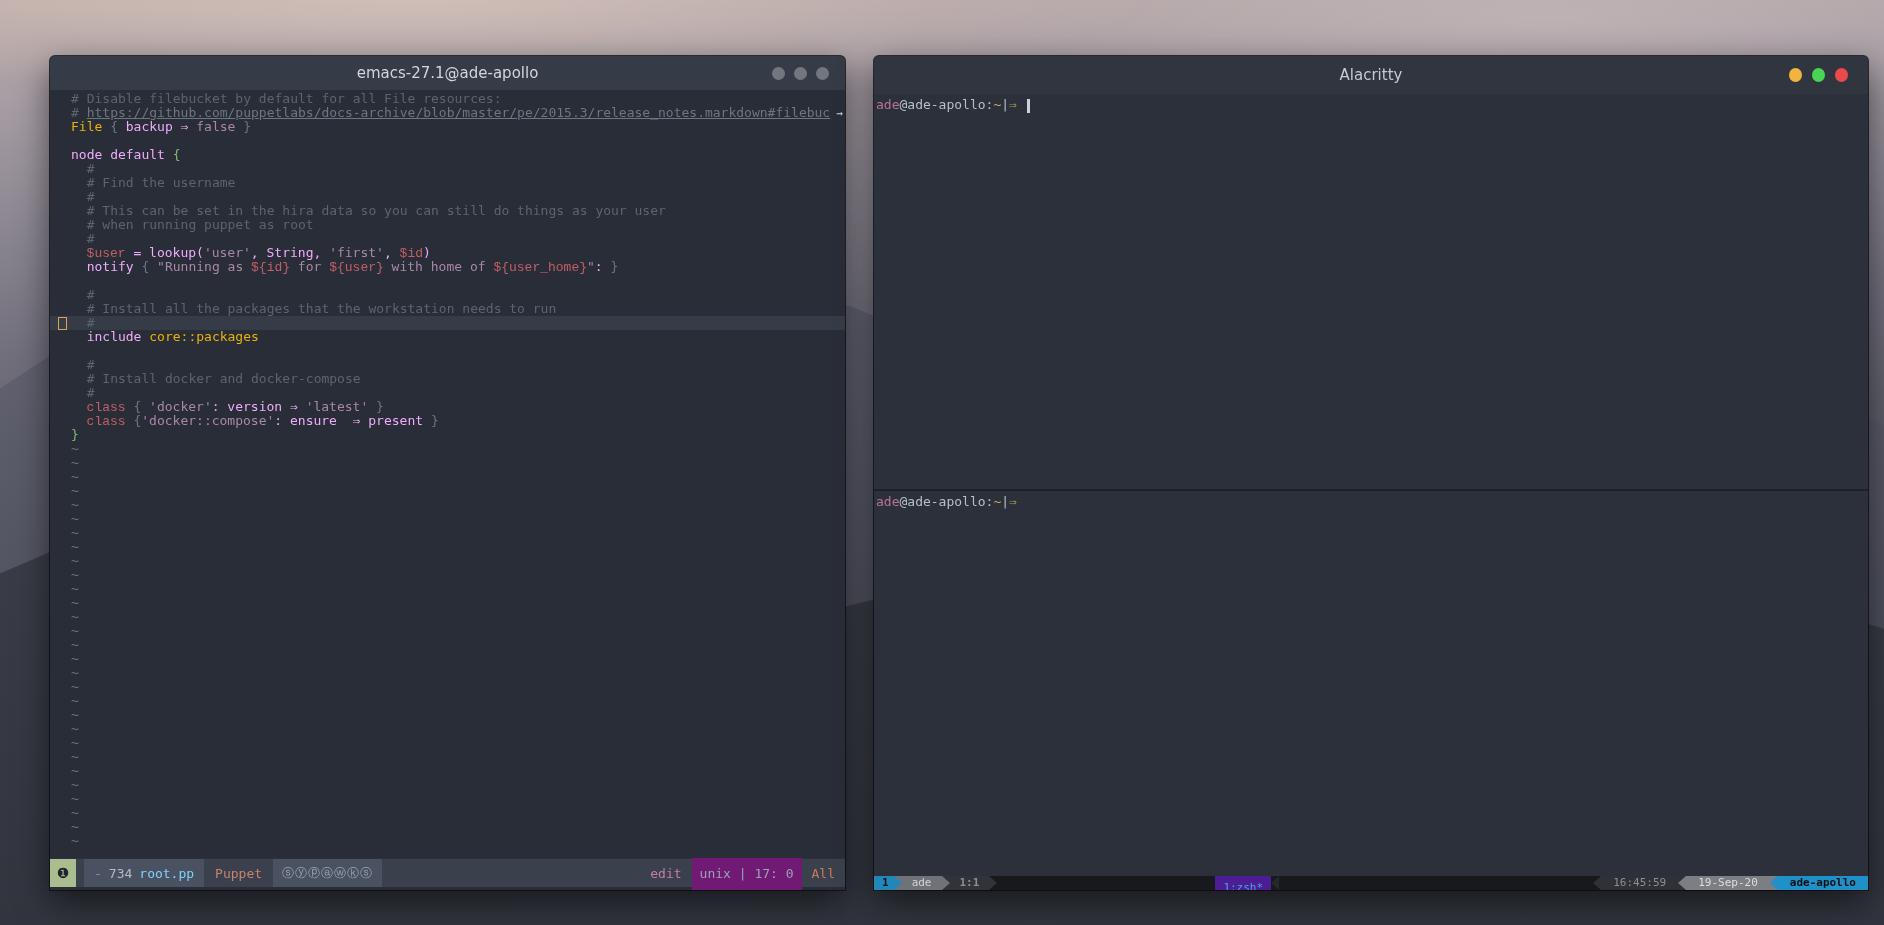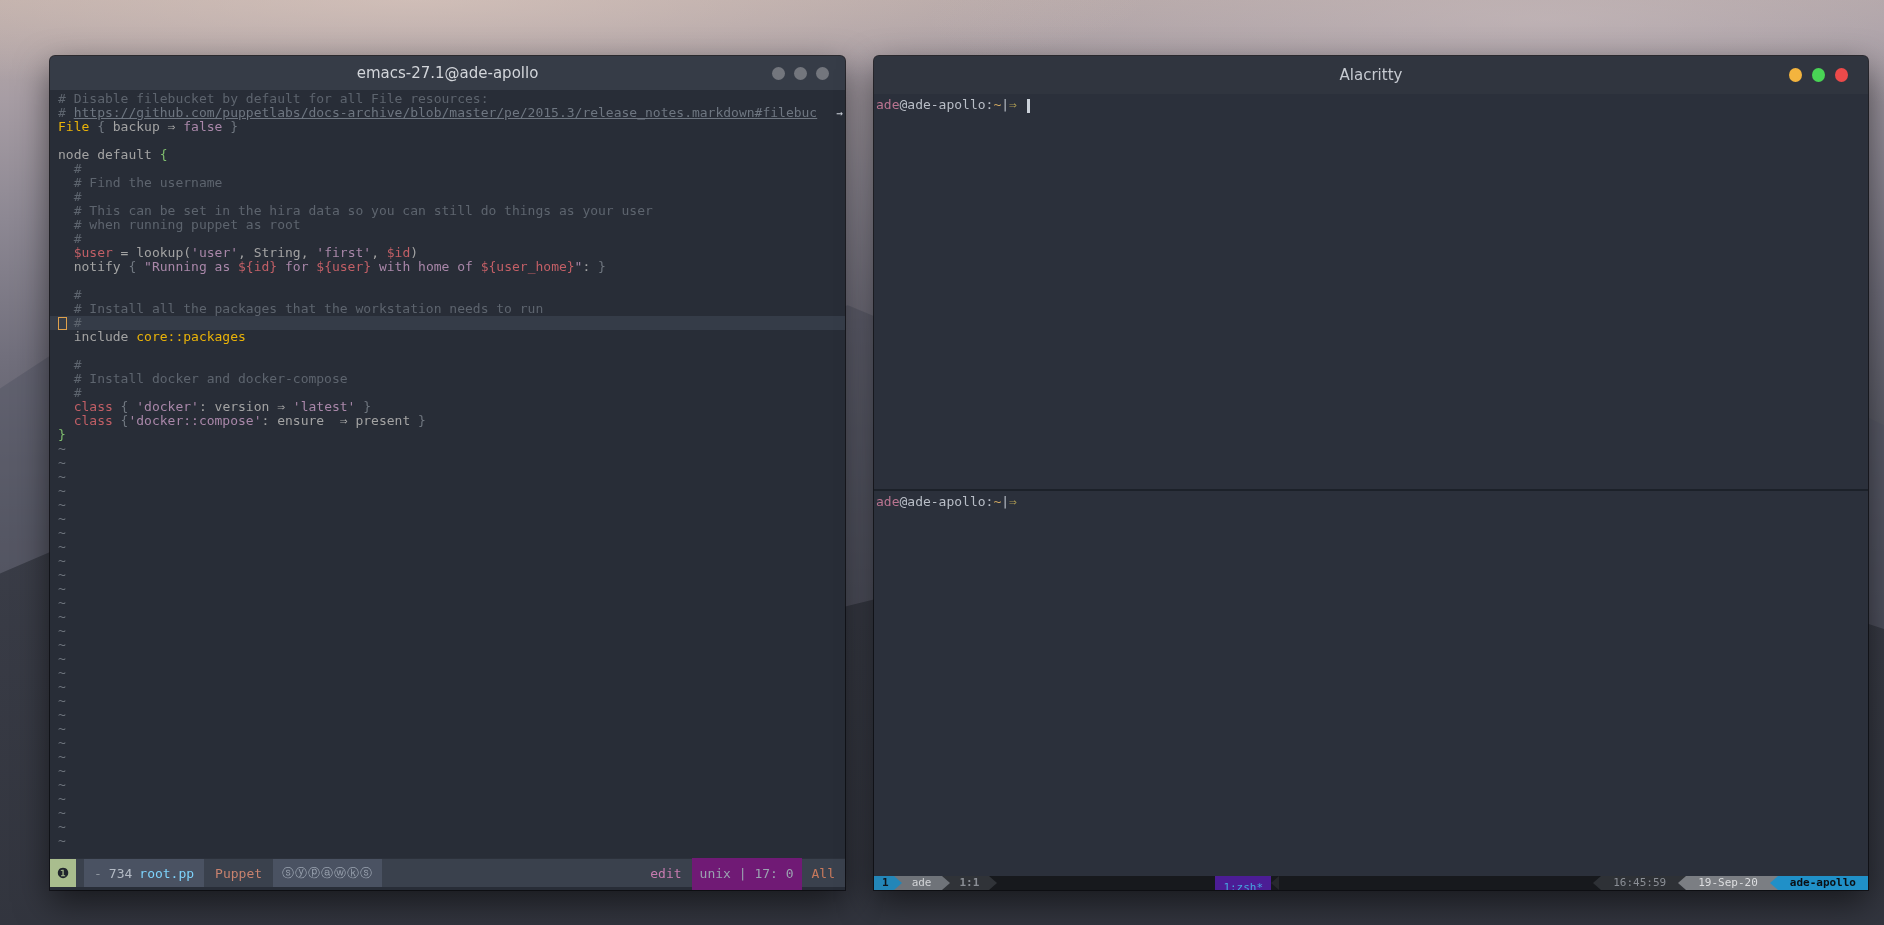--- a/index.html
+++ b/index.html
@@ -24,29 +24,29 @@
   .window{position:absolute;border-radius:5px 5px 0 0;overflow:hidden;z-index:2;
     box-shadow:0 12px 34px rgba(0,0,0,.55),0 0 0 1px rgba(16,18,24,.8);}
   
   .emacs{left:50px;top:56px;width:795px;height:834px;background:#282d37;}
   .emacs .titlebar{height:34px;background:#363c47;display:flex;align-items:center;justify-content:center;position:relative;}
   .emacs .titlebar .title{color:#d2d5da;font-size:15px;}
   .emacs .dots{position:absolute;right:16px;top:0;height:100%;display:flex;align-items:center;gap:9px;}
   .emacs .dots span{width:13px;height:13px;border-radius:50%;background:#73767d;display:block;}
   .buffer{position:relative;height:766px;overflow:hidden;background:#282d37;padding-top:2px;
     font-family:"DejaVu Sans Mono",monospace;font-size:13px;}
-  .codeline{height:14px;line-height:14px;padding-left:8px;white-space:pre;overflow:hidden;position:relative;}
+  .codeline{height:14px;line-height:14px;padding-left:21px;white-space:pre;overflow:hidden;position:relative;}
   .codeline.current{background:#353c48;}
   .hollow-cursor{position:absolute;left:8px;top:1px;width:7px;height:11px;border:1px solid #dfa14c;}
   .tk-c{color:#5d646e;}
   .tk-lk{color:#6e7681;text-decoration:underline;}
   .tk-y{color:#eab308;}
-  .tk-t{color:#a3a3a3;}
+  .tk-t{color:#f0abfc;}
   .tk-g{color:#7fbd6e;}
-  .tk-r{color:#c25f66;}
+  .tk-r{color:#c25f66;font-family:Liberation Mono, monospace;}
   .tk-p{color:#a987a9;}
   .tk-d{color:#6f767f;}
   .tk-tilde{color:#6d737c;}
   .cont-arrow{position:absolute;right:2px;top:17px;color:#c9ced6;font-size:11px;line-height:14px;}
   .modeline{height:28px;background:#3a414d;border-top:1px solid #2c313b;display:flex;align-items:center;
     font-family:"DejaVu Sans Mono",monospace;font-size:13px;}
   .ml-winnum{width:26px;height:100%;background:#a9bd8e;color:#20242c;display:flex;align-items:center;justify-content:center;font-size:14px;}
   .ml-file{background:#4a5262;height:100%;display:flex;align-items:center;margin-left:8px;padding:0 10px;gap:7px;}
   .ml-flag{color:#8d949e;} .ml-line{color:#b4bbc5;} .ml-name{color:#7dd3fc;}
   .ml-major{color:#c8826e;margin-left:11px;}

